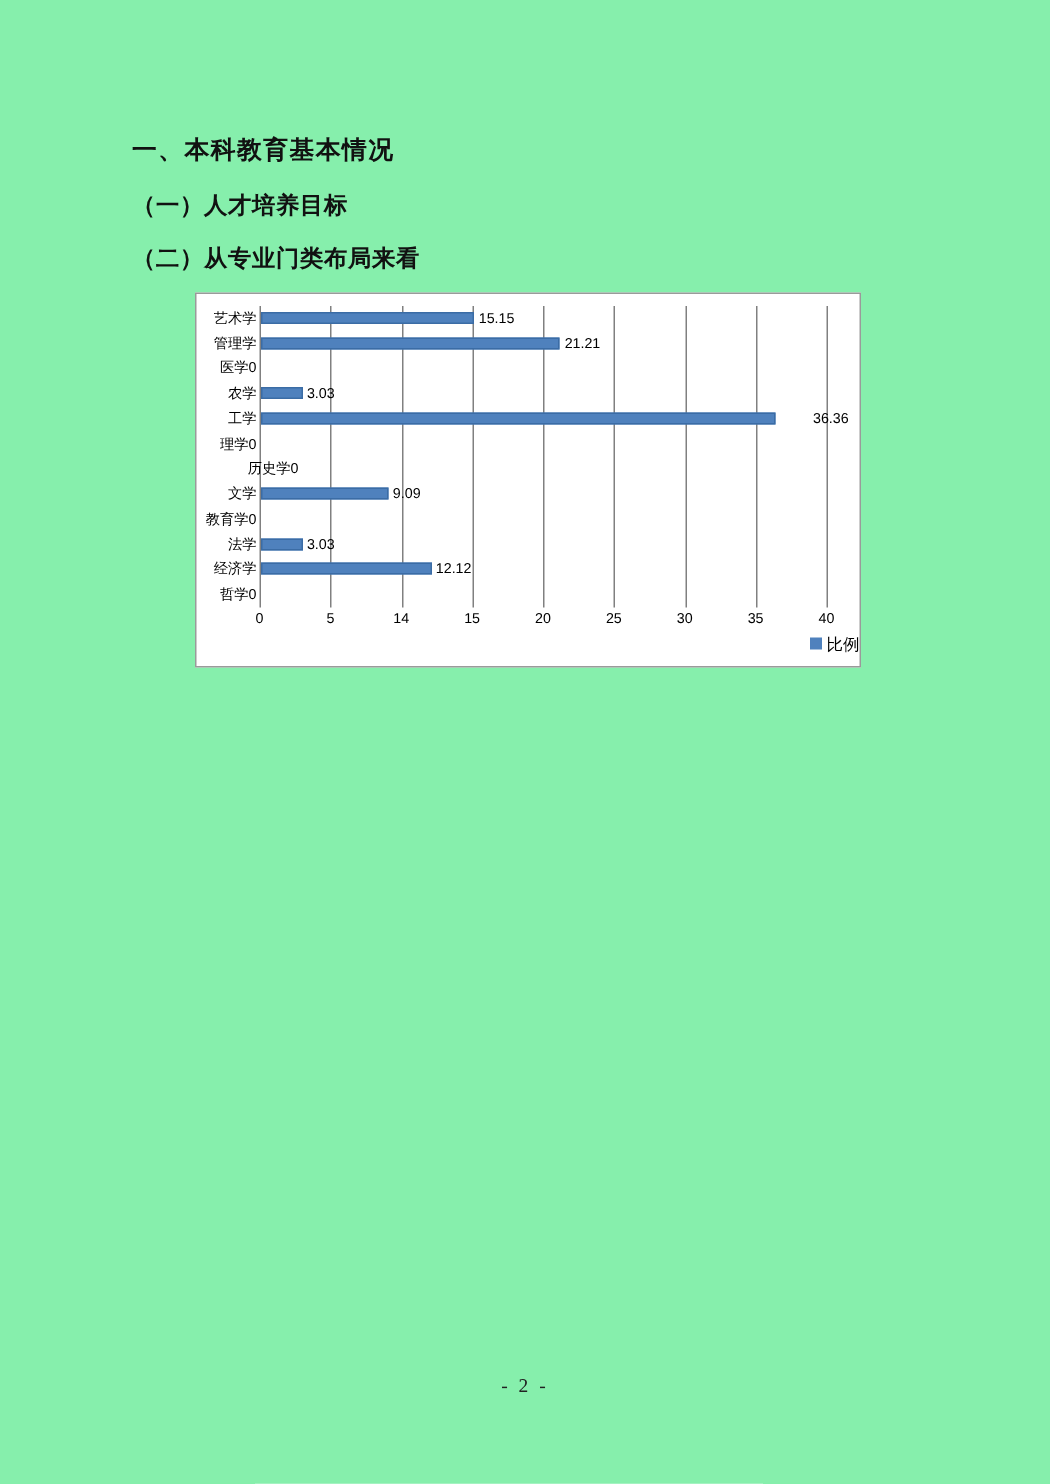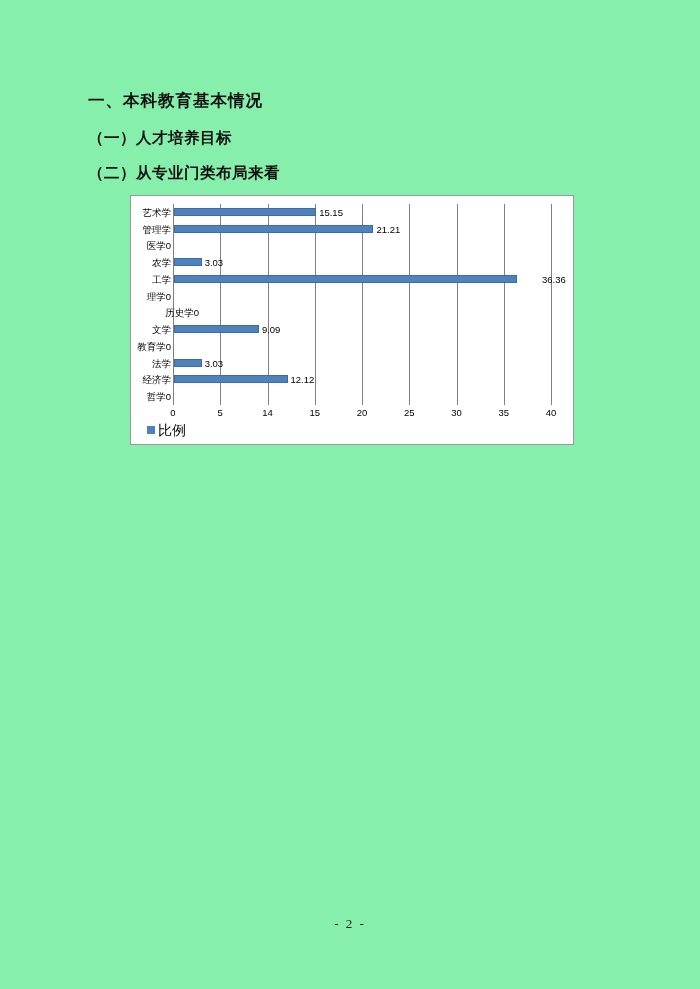--- a/index.html
+++ b/index.html
@@ -20,22 +20,22 @@
   .figure{margin:8px 0 0 42px;}
   .chart{position:relative;width:442px;height:248px;border:1px solid #9a9a9a;
          background:#fff;font-family:"Liberation Sans","DejaVu Sans",sans-serif;}
   .gridline{position:absolute;top:8px;height:201px;width:1px;background:#808080;}
   .cat{position:absolute;left:0;width:40px;text-align:right;font-size:9.5px;
        line-height:13px;color:#000;white-space:nowrap;}
   .bar{position:absolute;height:8px;border:1px solid #3b6ca5;box-sizing:border-box;}
   .val{position:absolute;font-size:9.5px;line-height:13px;color:#000;white-space:nowrap;}
   .xtick{position:absolute;top:211px;width:24px;text-align:center;font-size:9.5px;
          line-height:12px;color:#000;}
-  .legend{position:absolute;top:228px;left:16px;width:100%;text-align:left;
-          font-size:14px;line-height:13px;color:#000;}
+  .legend{position:absolute;top:228px;left:0;width:100%;text-align:right;
+          font-size:11px;line-height:13px;color:#000;}
   .swatch{display:inline-block;width:8px;height:8px;vertical-align:middle;
           margin-right:3px;position:relative;top:-1px;}
 
   .caption{text-align:center;font-size:12.5px;margin-top:14px;letter-spacing:0.5px;}
   .footer{position:absolute;top:916px;left:0;width:100%;text-align:center;
           font-size:13px;color:#222;letter-spacing:2px;}
 </style>
 </head>
 <body>
 

